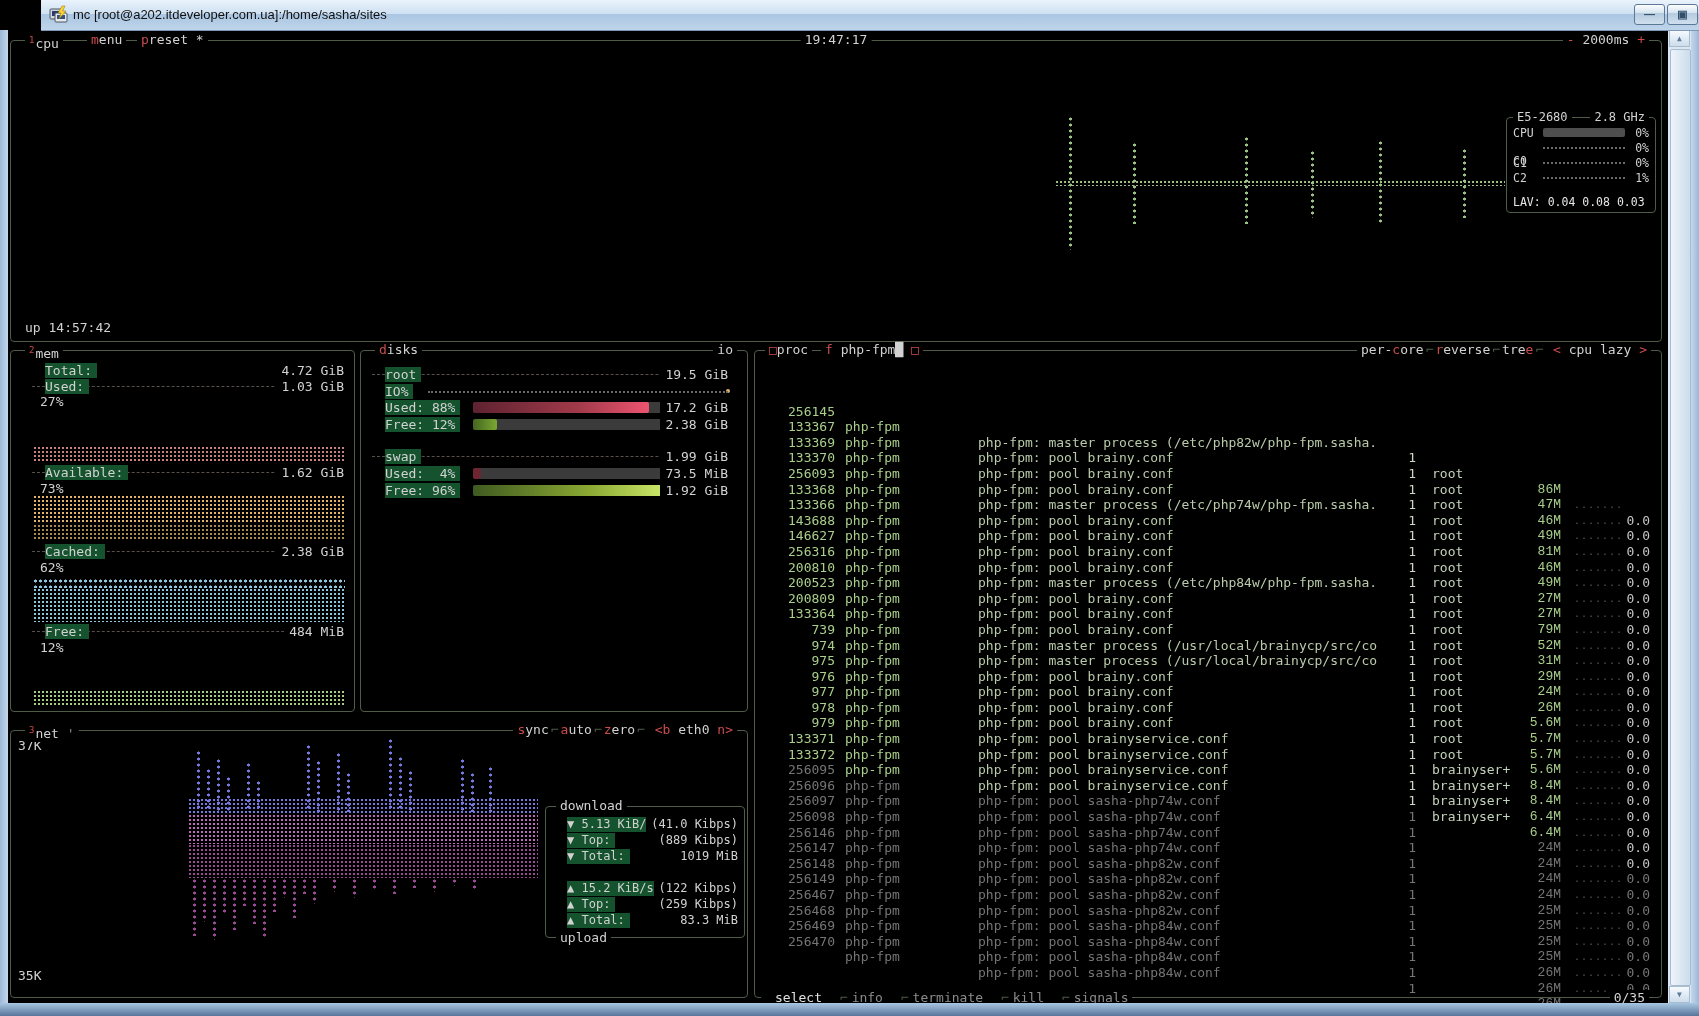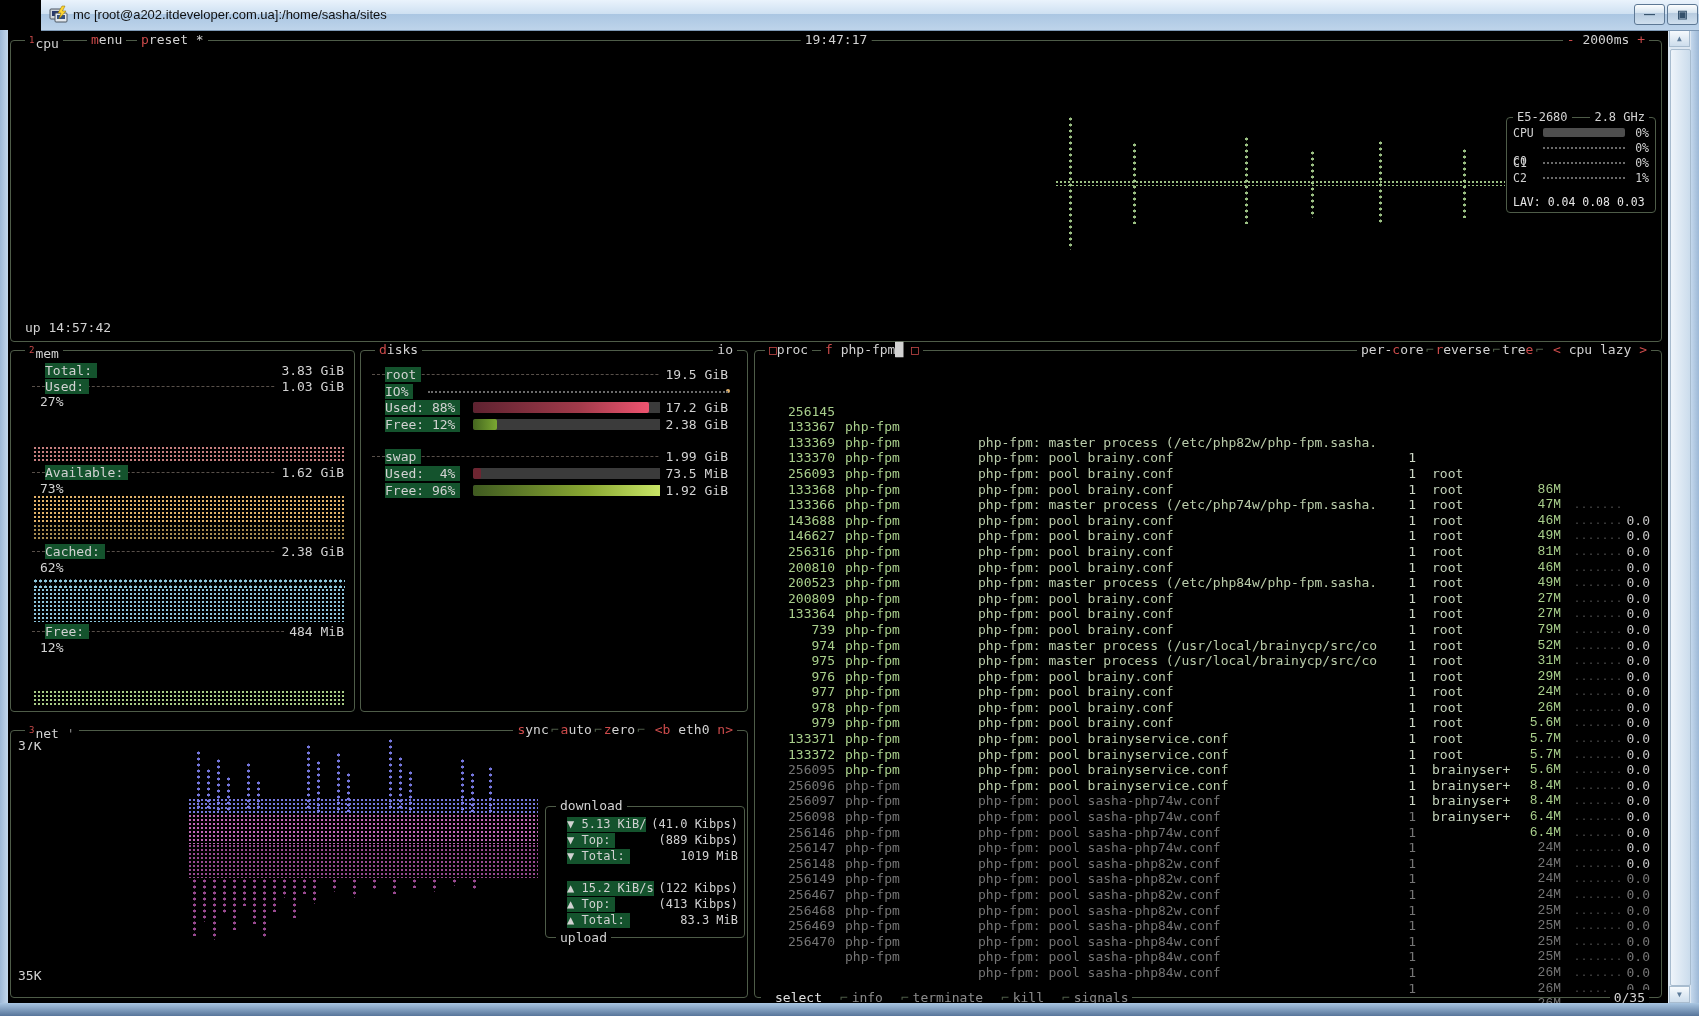--- a/index.html
+++ b/index.html
@@ -129,21 +129,21 @@
       <div class="prow" style="right:6px;top:53px">1%</div>
       <div class="prow" style="left:6px;top:77px;color:#e6e6e6"><span>LAV:</span> <span>0.04 0.08 0.03</span></div>
     </div>
   </div>
 
   <div class="box" id="mem-box" style="left:10px;top:350px;width:345px;height:362px;">
     <span class="blab" style="left:14px"><sup class="num">2</sup><span>mem</span></span>
   </div>
   <div class="trow" style="left:32px;top:363px;width:312px">
     <span class="tl">Total:</span>
-      <span class="tv">3.83 GiB</span>
+      <span class="tv">4.72 GiB</span>
     </div>
   <div class="trow" style="left:32px;top:379px;width:312px">
     <div class="lead"></div>
       <span class="tl">Used:</span>
       <span class="tv">1.03 GiB</span>
     </div>
   <div class="txt" style="left:40px;top:394px">27%</div>
   <div class="dots" style="left:33px;top:446px;width:312px;height:17px;--dc:var(--memred)"></div>
   <div class="trow" style="left:32px;top:465px;width:312px">
     <div class="lead"></div>
@@ -244,21 +244,21 @@
     <div class="trow" style="left:8px;top:42px;width:184px;font-size:12px">
       <span class="tl"><span>▼</span> <span>Total:</span></span>
       <span class="tv">1019 MiB</span>
       </div>
     <div class="trow" style="left:8px;top:74px;width:184px;font-size:12px">
       <span class="tl"><span>▲</span> <span>15.2 KiB/s</span></span>
       <span class="tv">(122 Kibps)</span>
       </div>
     <div class="trow" style="left:8px;top:90px;width:184px;font-size:12px">
       <span class="tl"><span>▲</span> <span>Top:</span></span>
-      <span class="tv">(413 Kibps)</span>
+      <span class="tv">(259 Kibps)</span>
       </div>
     <div class="trow" style="left:8px;top:106px;width:184px;font-size:12px">
       <span class="tl"><span>▲</span> <span>Total:</span></span>
       <span class="tv">83.3 MiB</span>
       </div>
   </div>
 
   <div class="box" id="proc-box" style="left:754px;top:350px;width:908px;height:648px;">
     <span class="blab" style="left:10px"><span class="k">□</span><span>proc</span></span>
     <span class="blab" style="left:66px"><span class="k">f</span> <span>php-fpm</span><span style="background:#d2d2d2;color:#d2d2d2">█</span> <span class="k">□</span></span>

